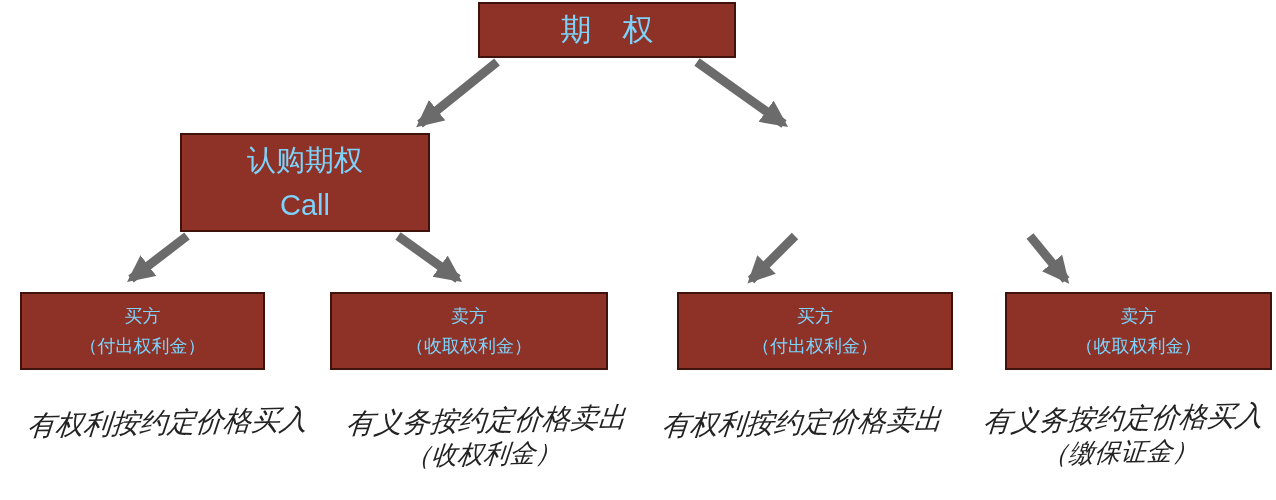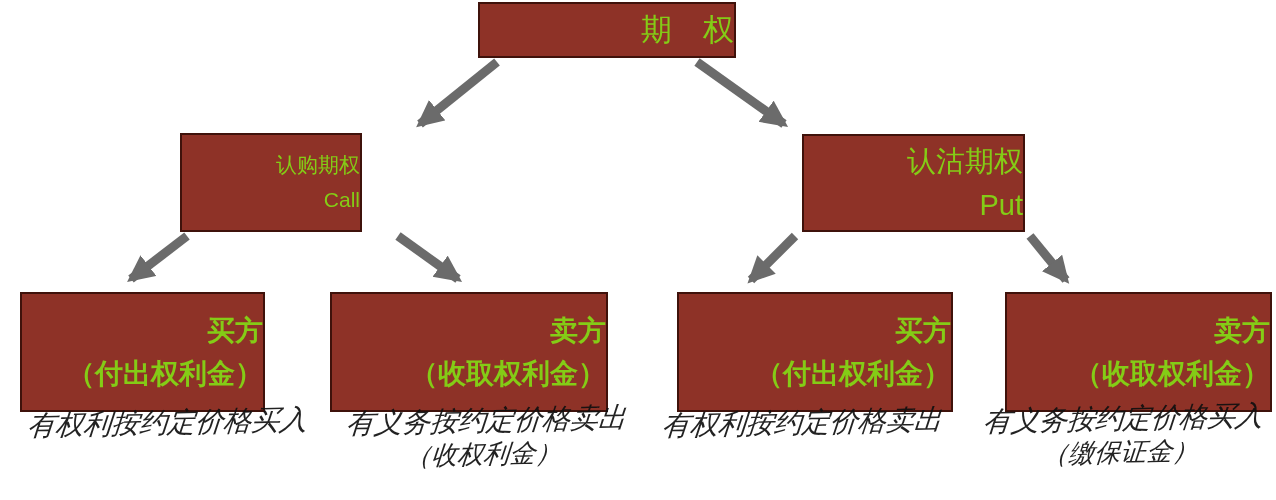--- a/index.html
+++ b/index.html
@@ -13,35 +13,35 @@
     width: 1276px;
     height: 500px;
     background: #ffffff;
     overflow: hidden;
   }
   .node {
     position: absolute;
     box-sizing: border-box;
     background: #8E3227;
     border: 2px solid #3F120B;
-    color: #84cc16;
+    color: #7dd3fc;
     display: flex;
     flex-direction: column;
-    align-items: flex-end;
+    align-items: center;
     justify-content: center;
     text-align: center;
     line-height: 1.25;
   }
   .node .l1 { white-space: nowrap; }
   .node .l2 { white-space: nowrap; margin-top: 8px; }
 
   .root-box      { left: 478px; top: 2px;   width: 258px; height: 56px;  font-size: 31px; }
-  .call-box      { left: 180px; top: 133px; width: 182px; height: 99px;  font-size: 21px; }
+  .call-box      { left: 180px; top: 133px; width: 250px; height: 99px;  font-size: 29px; }
   .put-box       { left: 802px; top: 134px; width: 223px; height: 98px;  font-size: 29px; }
-  .leaf          { top: 292px; height: 120px; font-size: 28px; font-weight: bold; }
+  .leaf          { top: 292px; height: 78px; font-size: 18px; }
   .leaf-0 { left: 20px;   width: 245px; }
   .leaf-1 { left: 330px;  width: 278px; }
   .leaf-2 { left: 677px;  width: 276px; }
   .leaf-3 { left: 1005px; width: 267px; }
 
   svg.arrows {
     position: absolute;
     left: 0; top: 0;
     width: 1276px;
     height: 500px;
@@ -89,24 +89,20 @@
 
   <div class="node root-box">
     <div class="l1">期　权</div>
   </div>
 
   <div class="node call-box">
     <div class="l1">认购期权</div>
     <div class="l2">Call</div>
   </div>
 
-  <div class="node put-box">
-    <div class="l1">认沽期权</div>
-    <div class="l2">Put</div>
-  </div>
 
   <div class="node leaf leaf-0">
     <div class="l1">买方</div>
     <div class="l2">（付出权利金）</div>
   </div>
 
   <div class="node leaf leaf-1">
     <div class="l1">卖方</div>
     <div class="l2">（收取权利金）</div>
   </div>

